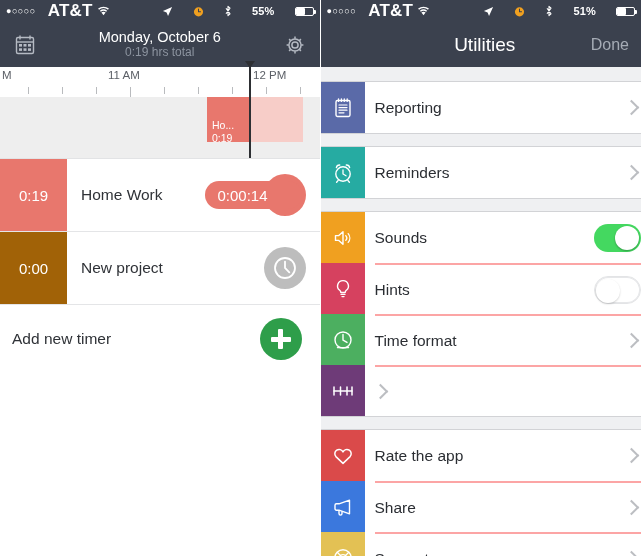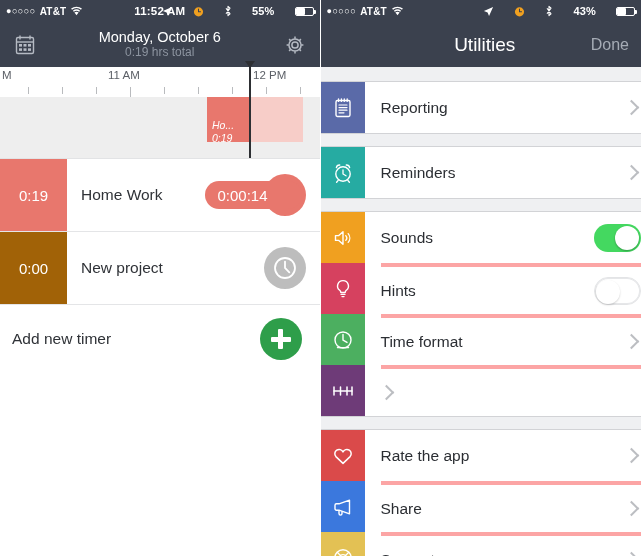--- a/index.html
+++ b/index.html
@@ -14,21 +14,21 @@
   .screen-left{width:320px;height:556px;background:#ffffff;}
   .screen-right{width:321px;height:556px;background:#eff0f2;border-left:1px solid #ffffff;}
 
   
   .statusbar{
     height:22px;background:#3b414e;color:#ffffff;
     display:flex;align-items:center;font-size:11.5px;font-weight:bold;
     padding:0 6px;box-sizing:border-box;letter-spacing:.2px;
   }
   .sb-dots{letter-spacing:.5px;font-size:9px;margin-right:4px;}
-  .sb-carrier{margin-right:4px;font-size:10px;}
+  .sb-carrier{margin-right:4px;font-size:17px;margin-left:8px;}
   .sb-wifi{margin-right:auto;display:inline-block;}
   .sb-time{position:absolute;left:0;right:0;text-align:center;font-size:11.5px;pointer-events:none;}
   .statusbar{position:relative;}
   .sb-right{display:flex;align-items:center;gap:20px;margin-left:auto;z-index:2;}
   .sb-batt{
     width:19px;height:9px;border:1px solid #fff;border-radius:2px;
     position:relative;box-sizing:border-box;
   }
   .sb-batt:after{content:"";position:absolute;right:-3px;top:2.5px;width:2px;height:4px;background:#fff;border-radius:0 1px 1px 0;}
   .sb-batt i{display:block;height:100%;background:#fff;border-radius:1px;}
@@ -45,21 +45,21 @@
   .lnav-sub{font-size:12px;color:#8d94a0;line-height:15px;}
   .icon-btn{width:30px;height:30px;display:flex;align-items:center;justify-content:center;z-index:2;}
 
   
   .timeline{height:92px;position:relative;background:#ffffff;border-bottom:1px solid #e2e3e5;box-sizing:border-box;}
   .tl-labels{height:20px;position:relative;}
   .tl-label{position:absolute;top:2px;font-size:11.5px;color:#5b5f66;white-space:nowrap;}
   .tl-ticks{position:absolute;top:20px;left:0;right:0;height:10px;}
   .tl-tick{position:absolute;top:0;width:1px;background:#b9bbbe;}
   .tl-track{position:absolute;top:30px;left:0;right:0;bottom:0;background:#eeeeee;}
-  .tl-seg{position:absolute;top:0;bottom:16px;font-style:italic;}
+  .tl-seg{position:absolute;top:0;bottom:16px;}
   .tl-seg-solid{background:#e8776d;}
   .tl-seg-light{background:#f7cdc8;}
   .tl-seg span{display:block;color:#ffffff;font-size:10.5px;line-height:13px;padding-left:5px;}
   .tl-seg .t1{margin-top:22px;}
   .tl-playhead{position:absolute;top:0;bottom:0;width:2px;background:#2d2f33;}
   .tl-playhead:before{
     content:"";position:absolute;top:-6px;left:-4px;
     border-left:5px solid transparent;border-right:5px solid transparent;border-top:7px solid #2d2f33;
   }
 
@@ -94,25 +94,25 @@
   
   .rnav{
     height:45px;background:#3b414e;color:#fff;position:relative;
     display:flex;align-items:center;justify-content:center;
   }
   .rnav-title{font-size:19px;color:#ffffff;margin-left:8px;}
   .rnav-done{position:absolute;right:12px;font-size:16px;color:#a5abb5;}
   .group{margin-top:12px;border-top:1px solid #d2d3d6;border-bottom:1px solid #d2d3d6;background:#fff;}
   .group.first{margin-top:14px;}
   .srow{display:flex;align-items:center;height:51px;background:#ffffff;position:relative;}
-  .srow + .srow .srow-body{border-top:4px solid #fca5a5;}
+  .srow + .srow .srow-body{border-top:2px solid #fca5a5;}
   .srow-icon{width:44px;height:51px;display:flex;align-items:center;justify-content:center;flex:none;}
   .srow-body{
     flex:1;display:flex;align-items:center;justify-content:space-between;
-    height:51px;box-sizing:border-box;margin-left:16px;
+    height:51px;box-sizing:border-box;margin-left:10px;
   }
   .srow-label{font-size:15.5px;color:#2b2e33;}
   .chev{width:9px;height:9px;border-right:2px solid #bcbec2;border-top:2px solid #bcbec2;transform:rotate(45deg);margin-right:4px;}
   .toggle{width:47px;height:28px;border-radius:14px;position:relative;box-sizing:border-box;}
   .toggle.on{background:#44d860;}
   .toggle.off{background:#ffffff;border:1px solid #e3e4e6;}
   .toggle .knob{
     position:absolute;top:2px;width:24px;height:24px;border-radius:50%;background:#fff;
     box-shadow:0 1px 2px rgba(0,0,0,.3);
   }
@@ -131,21 +131,20 @@
     <div class="statusbar">
       <span class="sb-dots">●○○○○</span>
       <span class="sb-carrier">AT&amp;T</span>
       <span class="sb-wifi">
         <svg width="13" height="10" viewBox="0 0 13 10">
             <path d="M6.5 9.2 4.4 6.6a3.4 3.4 0 0 1 4.2 0z" fill="#fff"></path>
             <path d="M2.9 4.7a5.7 5.7 0 0 1 7.2 0l-.9 1.1a4.3 4.3 0 0 0-5.4 0z" fill="#fff"></path>
             <path d="M1.1 2.6a8.4 8.4 0 0 1 10.8 0l-.9 1.1a7 7 0 0 0-9 0z" fill="#fff"></path>
           </svg>
       </span>
-      <span class="sb-time">11:52 AM</span>
       <span class="sb-right">
         <span>
           <svg width="11" height="11" viewBox="0 0 12 12">
               <path d="M11 1 1 5.4l4 1.6 1.6 4z" fill="#fff"></path>
             </svg>
         </span>
         <span>
           <svg width="11" height="11" viewBox="0 0 12 12">
               <circle cx="6" cy="6.4" r="5" fill="#f0a020"></circle>
               <path d="M6 3.4v3h2.2" stroke="#3b414e" stroke-width="1.1" fill="none" stroke-linecap="round"></path>
@@ -286,21 +285,21 @@
           <svg width="11" height="11" viewBox="0 0 12 12">
               <circle cx="6" cy="6.4" r="5" fill="#f0a020"></circle>
               <path d="M6 3.4v3h2.2" stroke="#3b414e" stroke-width="1.1" fill="none" stroke-linecap="round"></path>
             </svg>
         </span>
         <span>
           <svg width="8" height="12" viewBox="0 0 8 12">
               <path d="M2 3.2 6 8.8 4 10.6V1.4L6 3.2 2 8.8" stroke="#fff" stroke-width="1.1" fill="none" stroke-linejoin="round"></path>
             </svg>
         </span>
-        <span class="sb-pct">43%</span>
+        <span class="sb-pct">51%</span>
         <span class="sb-batt">
             <i style="width:51%"></i>
           </span>
       </span>
     </div>
 
     <div class="rnav">
       <span class="rnav-title">Utilities</span>
       <span class="rnav-done">Done</span>
     </div>

